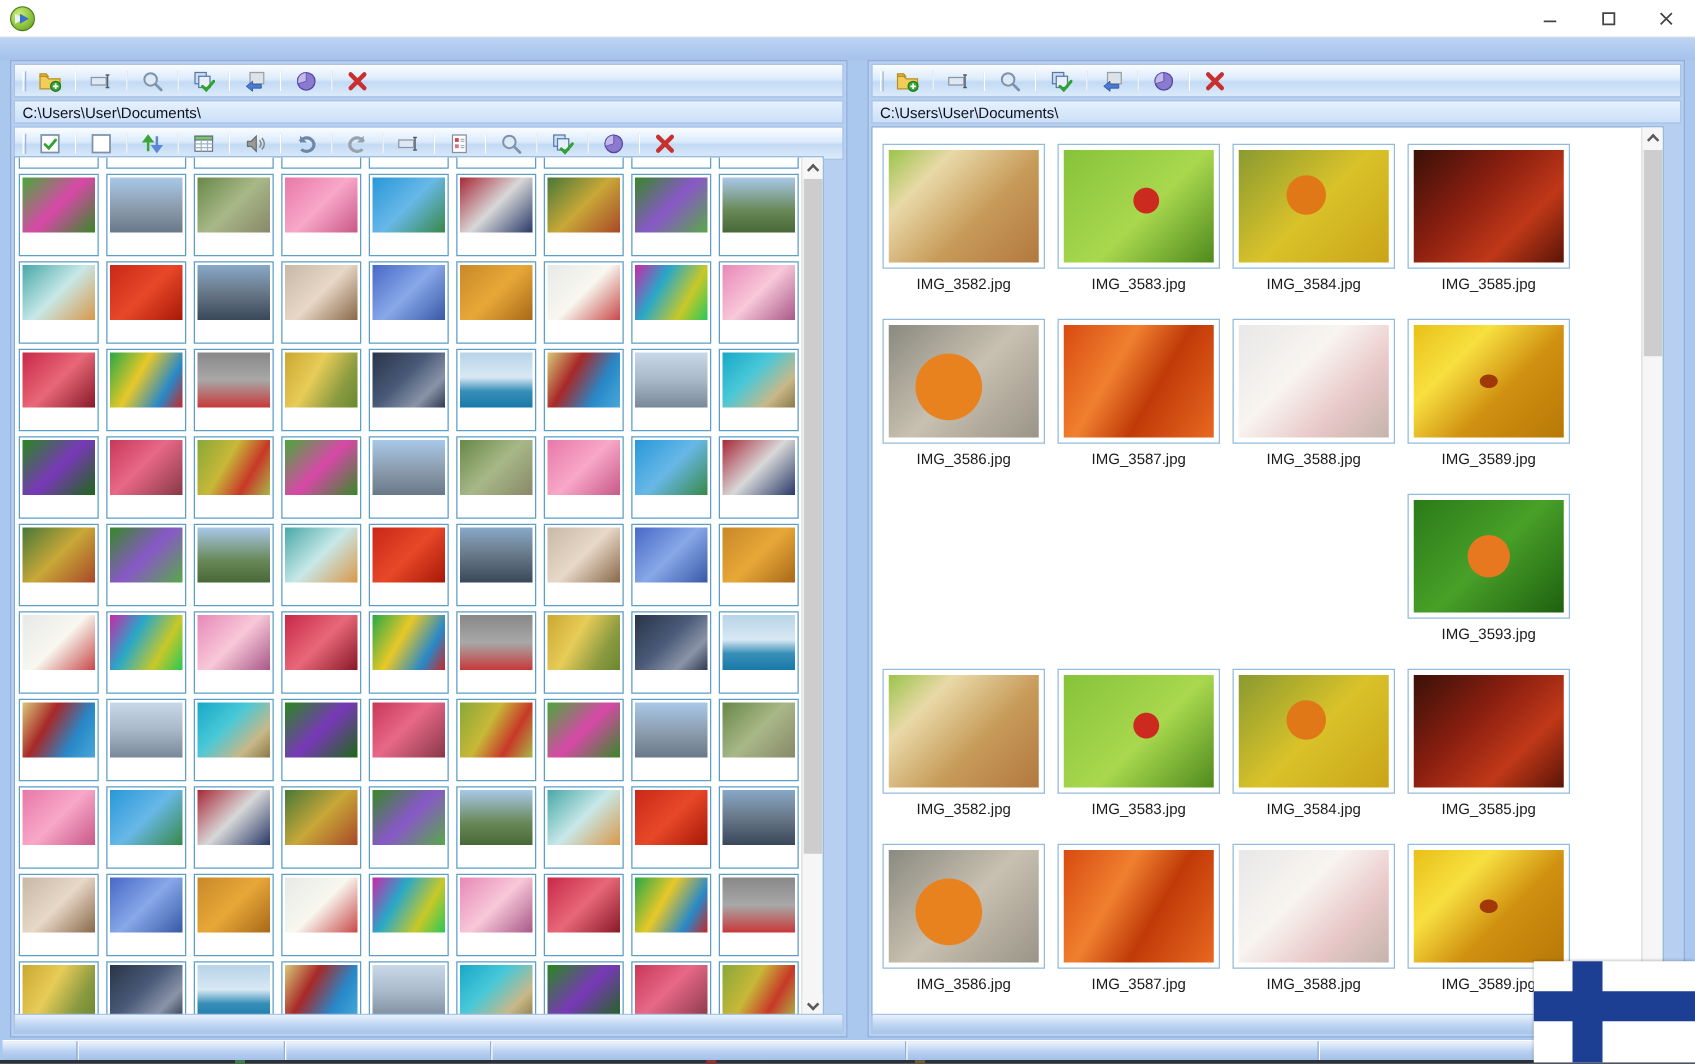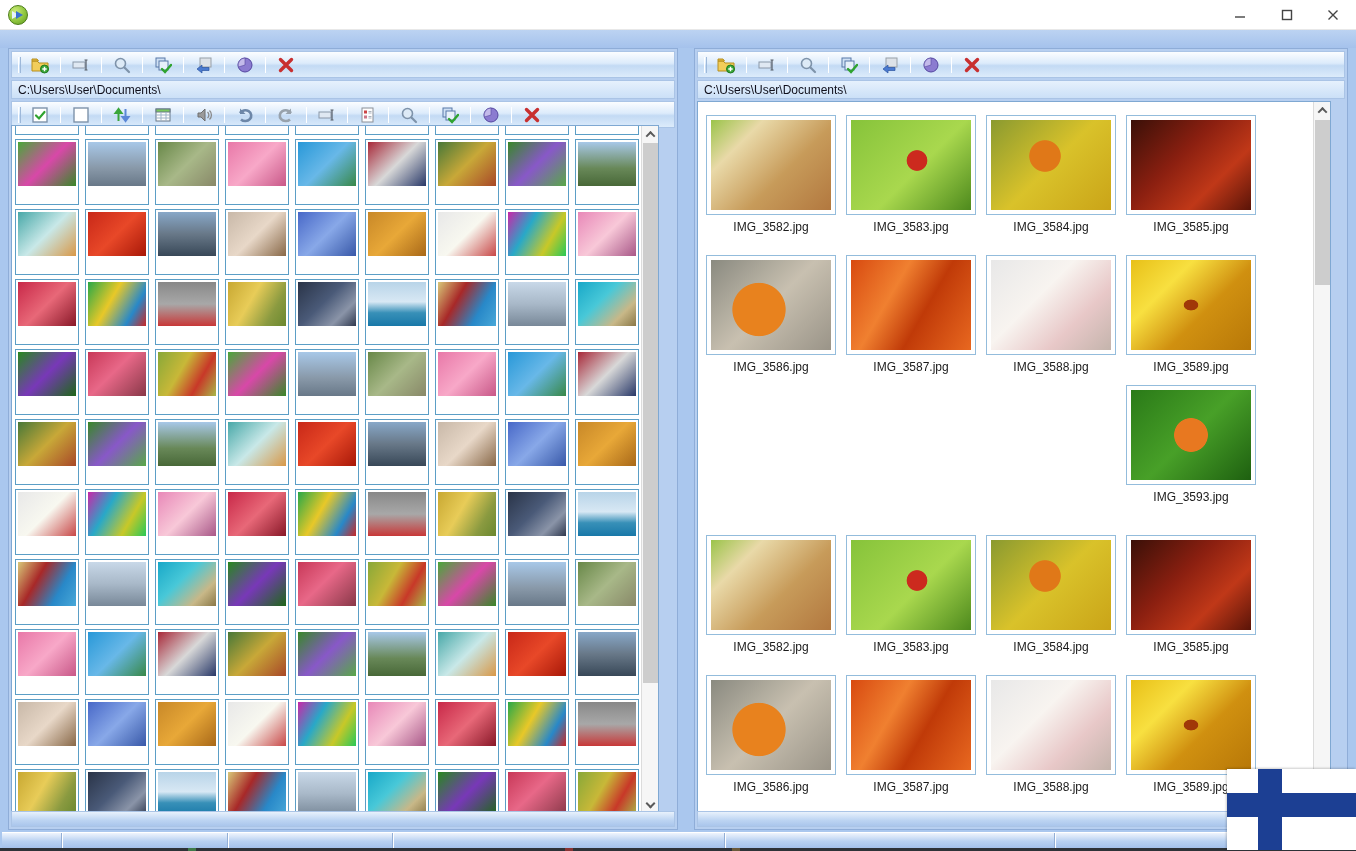--- a/index.html
+++ b/index.html
@@ -698,21 +698,21 @@
             <div class="thumb" style="background: linear-gradient(135deg, rgb(232, 232, 232) 0%, rgb(248, 244, 240) 40%, rgb(232, 200, 200) 70%, rgb(196, 180, 172) 100%);"></div>
           </div>
           <div class="r-label">IMG_3588.jpg</div>
         </div>
         <div class="r-item" style="left: 428px; top: 153px;">
           <div class="r-box">
             <div class="thumb" style="background: radial-gradient(rgb(160, 56, 8) 0px, rgb(160, 56, 8) 8%, rgba(0, 0, 0, 0) 9%), linear-gradient(135deg, rgb(232, 192, 24) 0%, rgb(248, 224, 64) 30%, rgb(208, 144, 16) 60%, rgb(184, 120, 8) 100%);"></div>
           </div>
           <div class="r-label">IMG_3589.jpg</div>
         </div>
-        <div class="r-item" style="left: 428px; top: 283px;">
+        <div class="r-item" style="left: 428px; top: 293px;">
           <div class="r-box">
             <div class="thumb" style="background: radial-gradient(circle, rgb(232, 120, 32) 0px, rgb(232, 120, 32) 22%, rgba(0, 0, 0, 0) 23%), linear-gradient(135deg, rgb(42, 122, 24), rgb(72, 160, 40) 50%, rgb(30, 96, 16));"></div>
           </div>
           <div class="r-label">IMG_3593.jpg</div>
         </div>
         <div class="r-item" style="left: 8px; top: 433px;">
           <div class="r-box">
             <div class="thumb" style="background: linear-gradient(135deg, rgb(155, 196, 74) 0%, rgb(233, 217, 168) 25%, rgb(199, 155, 90) 60%, rgb(178, 120, 63) 100%);"></div>
           </div>
           <div class="r-label">IMG_3582.jpg</div>

